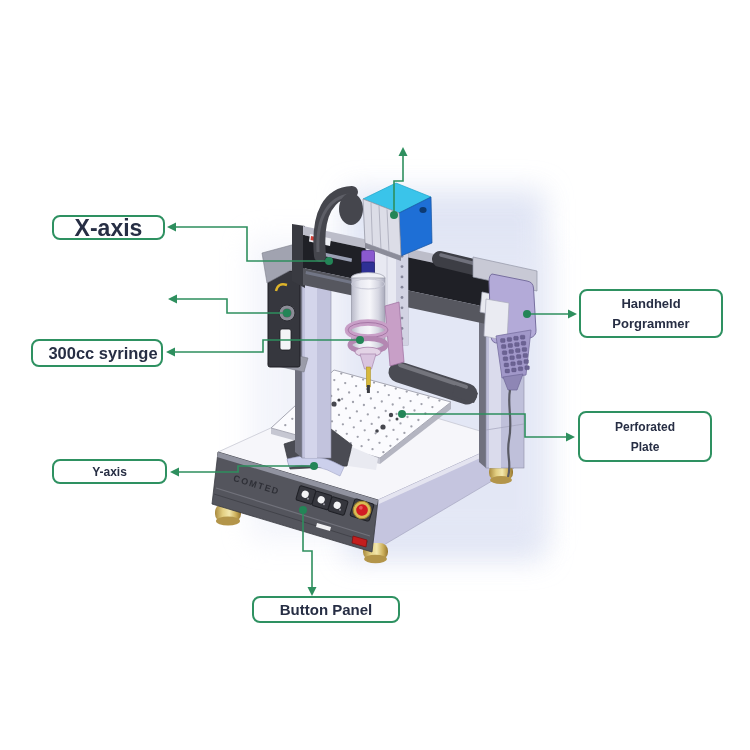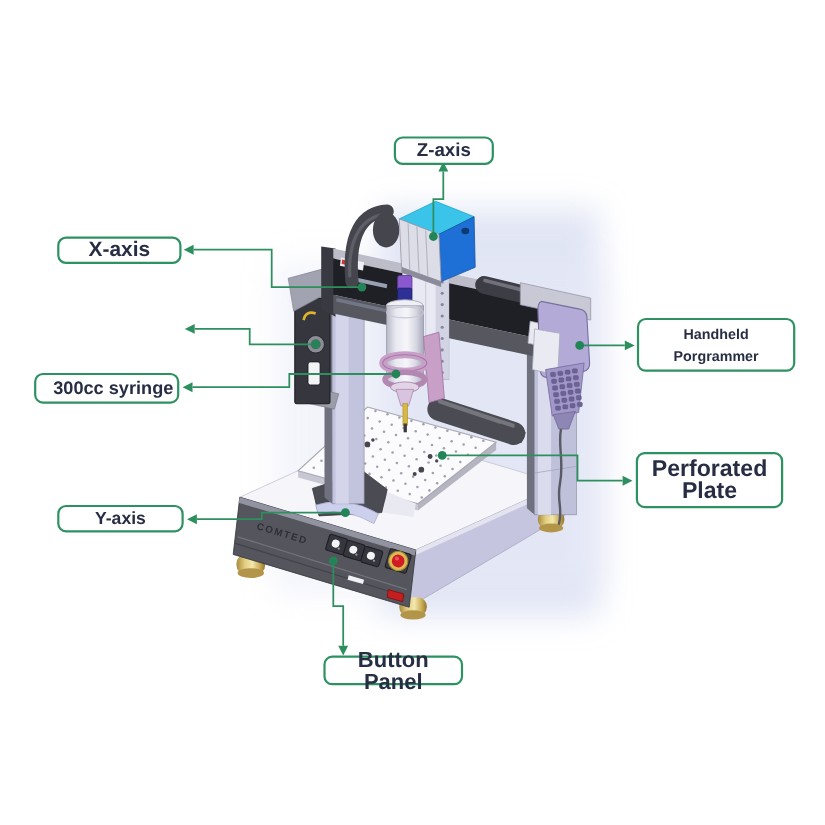--- a/index.html
+++ b/index.html
@@ -4,27 +4,27 @@
 <style>
   html,body{margin:0;padding:0;background:#ffffff;}
   #stage{position:relative;width:750px;height:750px;background:#ffffff;overflow:hidden;
          font-family:"Liberation Sans",sans-serif;}
   #mech{position:absolute;left:0;top:0;}
   .callout{position:absolute;display:flex;align-items:center;justify-content:center;
     background:#ffffff;border:2px solid #2E9161;border-radius:8px;color:#272E44;
     font-weight:700;text-align:center;white-space:pre-line;box-sizing:border-box;
     font-family:"Liberation Sans",sans-serif;line-height:20px;}
   .cl-z      {left:358px;top:124px;width:91px;height:26px;font-size:17px;}
-  .cl-x      {left:52px; top:215px;width:113px;height:25px;font-size:19px;}
+  .cl-x      {left:52px; top:215px;width:113px;height:25px;font-size:23px;}
   .cl-disp   {left:32px; top:274px;width:133px;height:49px;font-size:16.5px;}
   .cl-syr    {left:31px; top:339px;width:132px;height:28px;font-size:16.5px;padding-left:12px;}
   .cl-hand   {left:579px;top:289px;width:144px;height:49px;font-size:13px;}
-  .cl-perf   {left:578px;top:411px;width:134px;height:51px;font-size:21px;}
-  .cl-y      {left:52px; top:459px;width:115px;height:25px;font-size:16px;}
-  .cl-btn    {left:252px;top:596px;width:127px;height:27px;font-size:20px;margin-left:42px;}
+  .cl-perf   {left:578px;top:411px;width:134px;height:51px;font-size:12px;}
+  .cl-y      {left:52px; top:459px;width:115px;height:25px;font-size:12px;}
+  .cl-btn    {left:252px;top:596px;width:148px;height:27px;font-size:15px;}
 </style>
 </head>
 <body>
 
 <div id="stage">
 
 <svg id="mech" width="750" height="750" viewBox="0 0 750 750">
   <defs>
     <filter id="soft" x="-40%" y="-40%" width="180%" height="180%">
           <feGaussianBlur stdDeviation="14"></feGaussianBlur>
@@ -365,21 +365,20 @@
     <circle cx="329" cy="261" r="4"></circle>
     <circle cx="287" cy="313" r="4"></circle>
     <circle cx="360" cy="340" r="4"></circle>
     <circle cx="527" cy="314" r="4"></circle>
     <circle cx="402" cy="414" r="4"></circle>
     <circle cx="314" cy="466" r="4"></circle>
     <circle cx="303" cy="510" r="4"></circle>
   </g>
 </svg>
 
-<div class="callout cl-z">Z-axis</div>
 <div class="callout cl-x">X-axis</div>
 <div class="callout cl-syr">300cc syringe</div>
 <div class="callout cl-hand">Handheld
 Porgrammer</div>
 <div class="callout cl-perf">Perforated
 Plate</div>
 <div class="callout cl-y">Y-axis</div>
 <div class="callout cl-btn">Button Panel</div>
 
 </div>

